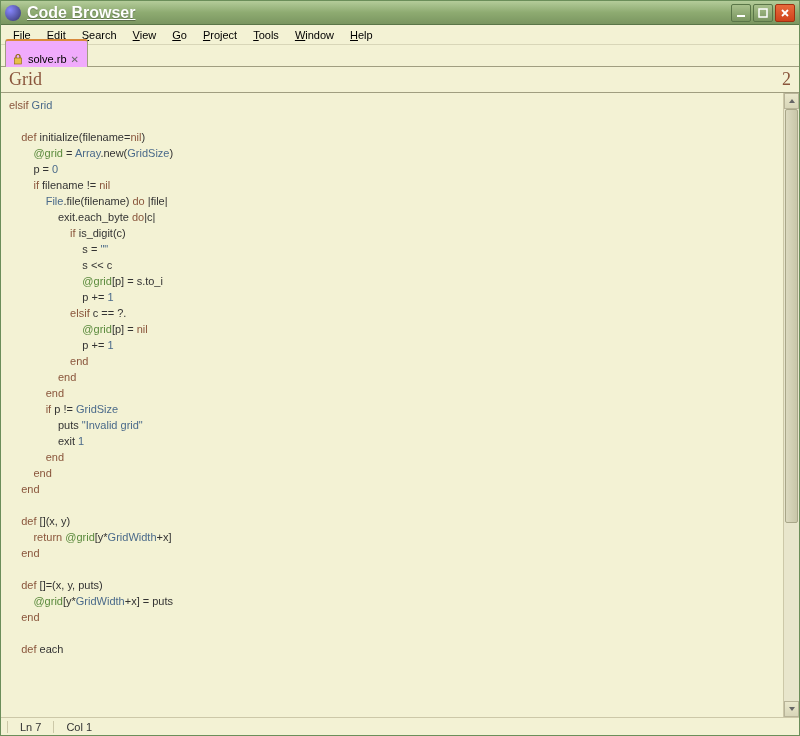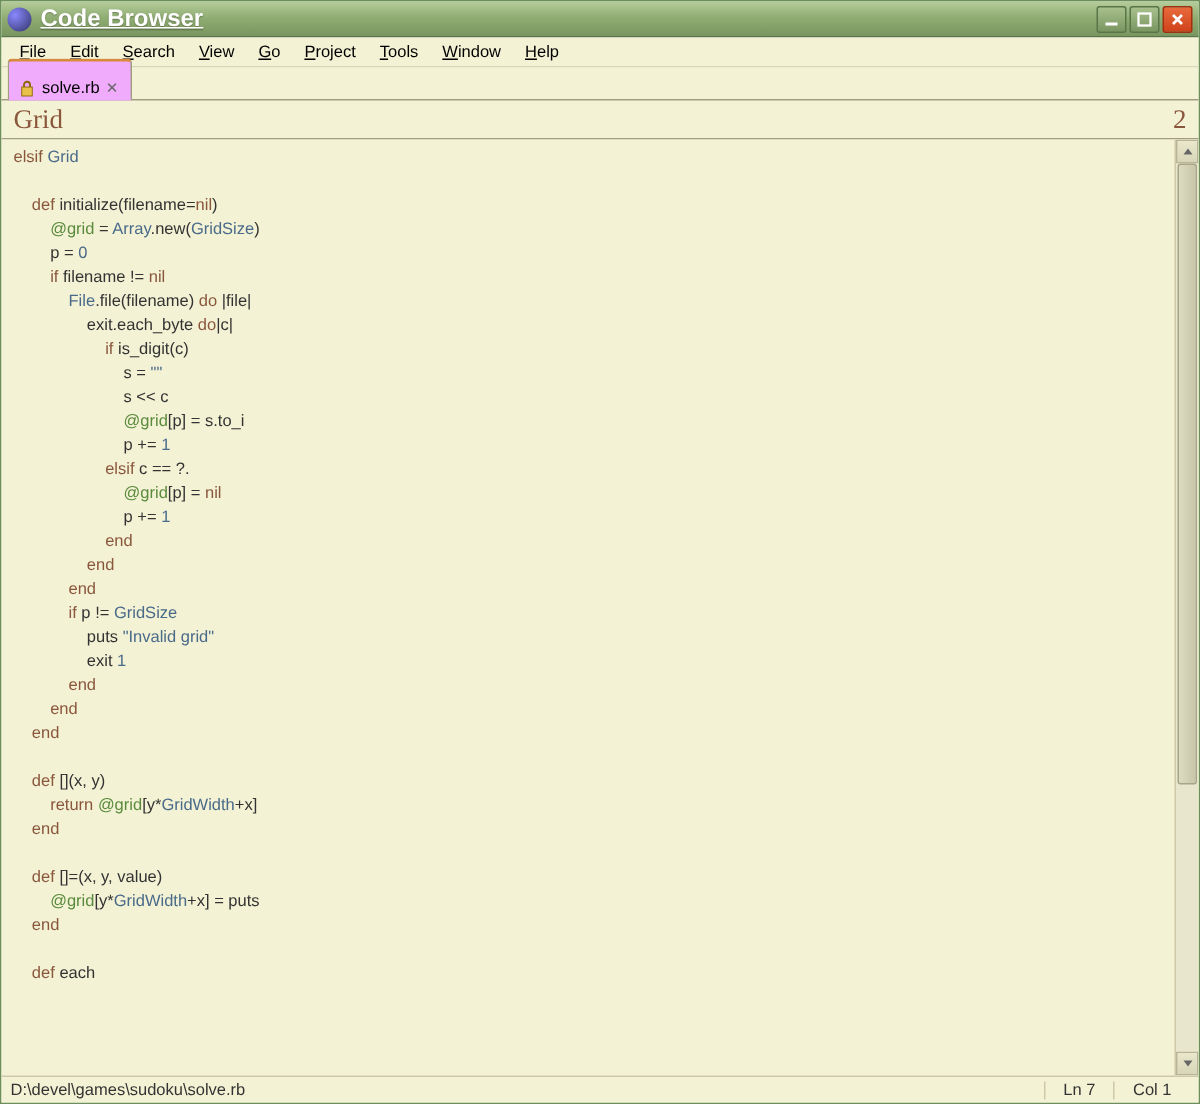--- a/index.html
+++ b/index.html
@@ -127,21 +127,21 @@
 <span class="plain">                puts </span><span class="str">"Invalid grid"</span>
 <span class="plain">                exit </span><span class="num">1</span>
 <span class="kw">            end</span>
 <span class="kw">        end</span>
 <span class="kw">    end</span>
 
 <span class="kw">    def</span><span class="plain"> [](x, y)</span>
 <span class="kw">        return </span><span class="var">@grid</span><span class="plain">[y*</span><span class="type">GridWidth</span><span class="plain">+x]</span>
 <span class="kw">    end</span>
 
-<span class="kw">    def</span><span class="plain"> []=(x, y, value)</span>
+<span class="kw">    def</span><span class="plain"> []=(x, y, puts)</span>
 <span class="plain">        </span><span class="var">@grid</span><span class="plain">[y*</span><span class="type">GridWidth</span><span class="plain">+x] = puts</span>
 <span class="kw">    end</span>
 
 <span class="kw">    def</span><span class="plain"> each</span></div>
     <div class="vscroll">
       <div class="scroll-btn">
           <svg width="8" height="8" viewBox="0 0 8 8">
             <path d="M4 2 L7 6 L1 6 Z" fill="#666"></path>
           </svg>
         </div>
@@ -150,18 +150,17 @@
         </div>
       <div class="scroll-btn">
           <svg width="8" height="8" viewBox="0 0 8 8">
             <path d="M4 6 L7 2 L1 2 Z" fill="#666"></path>
           </svg>
         </div>
     </div>
   </div>
 
   <div class="statusbar">
-    <div class="status-path">D:\devel\games\sudoku\solve.rb</div>
     <div class="status-item">Ln 7</div>
     <div class="status-item">Col 1</div>
   </div>
 
 </div>
 
 </body></html>

